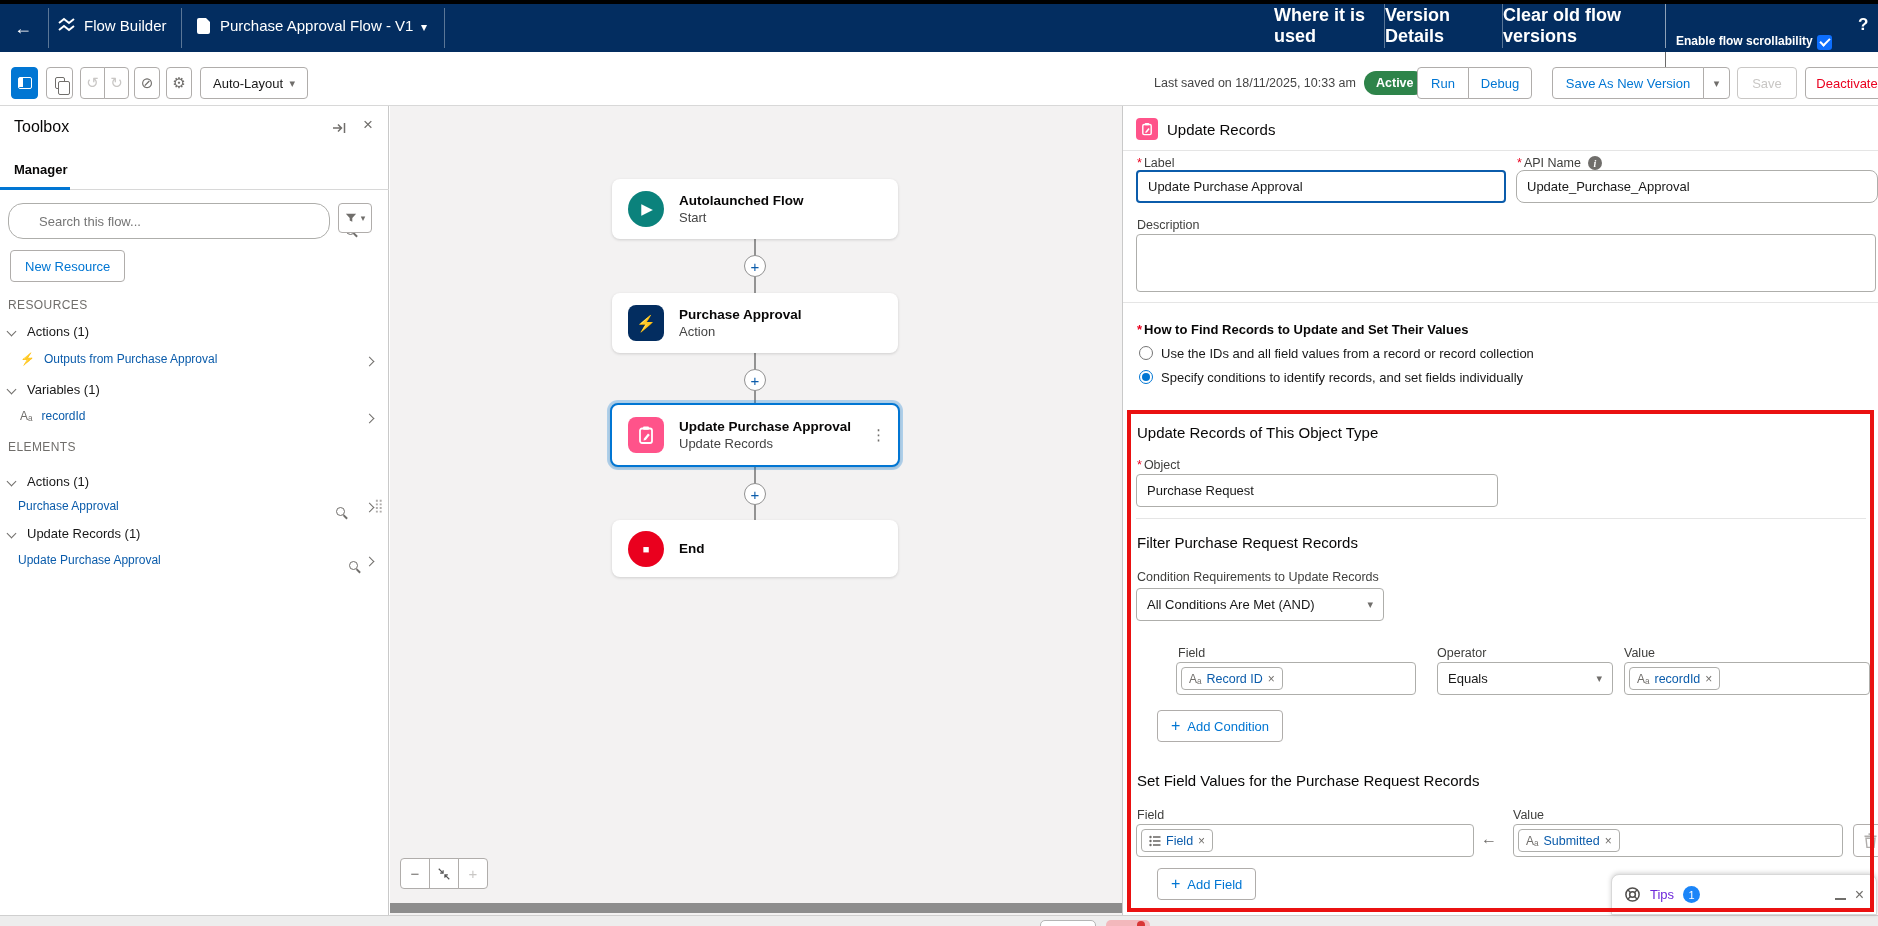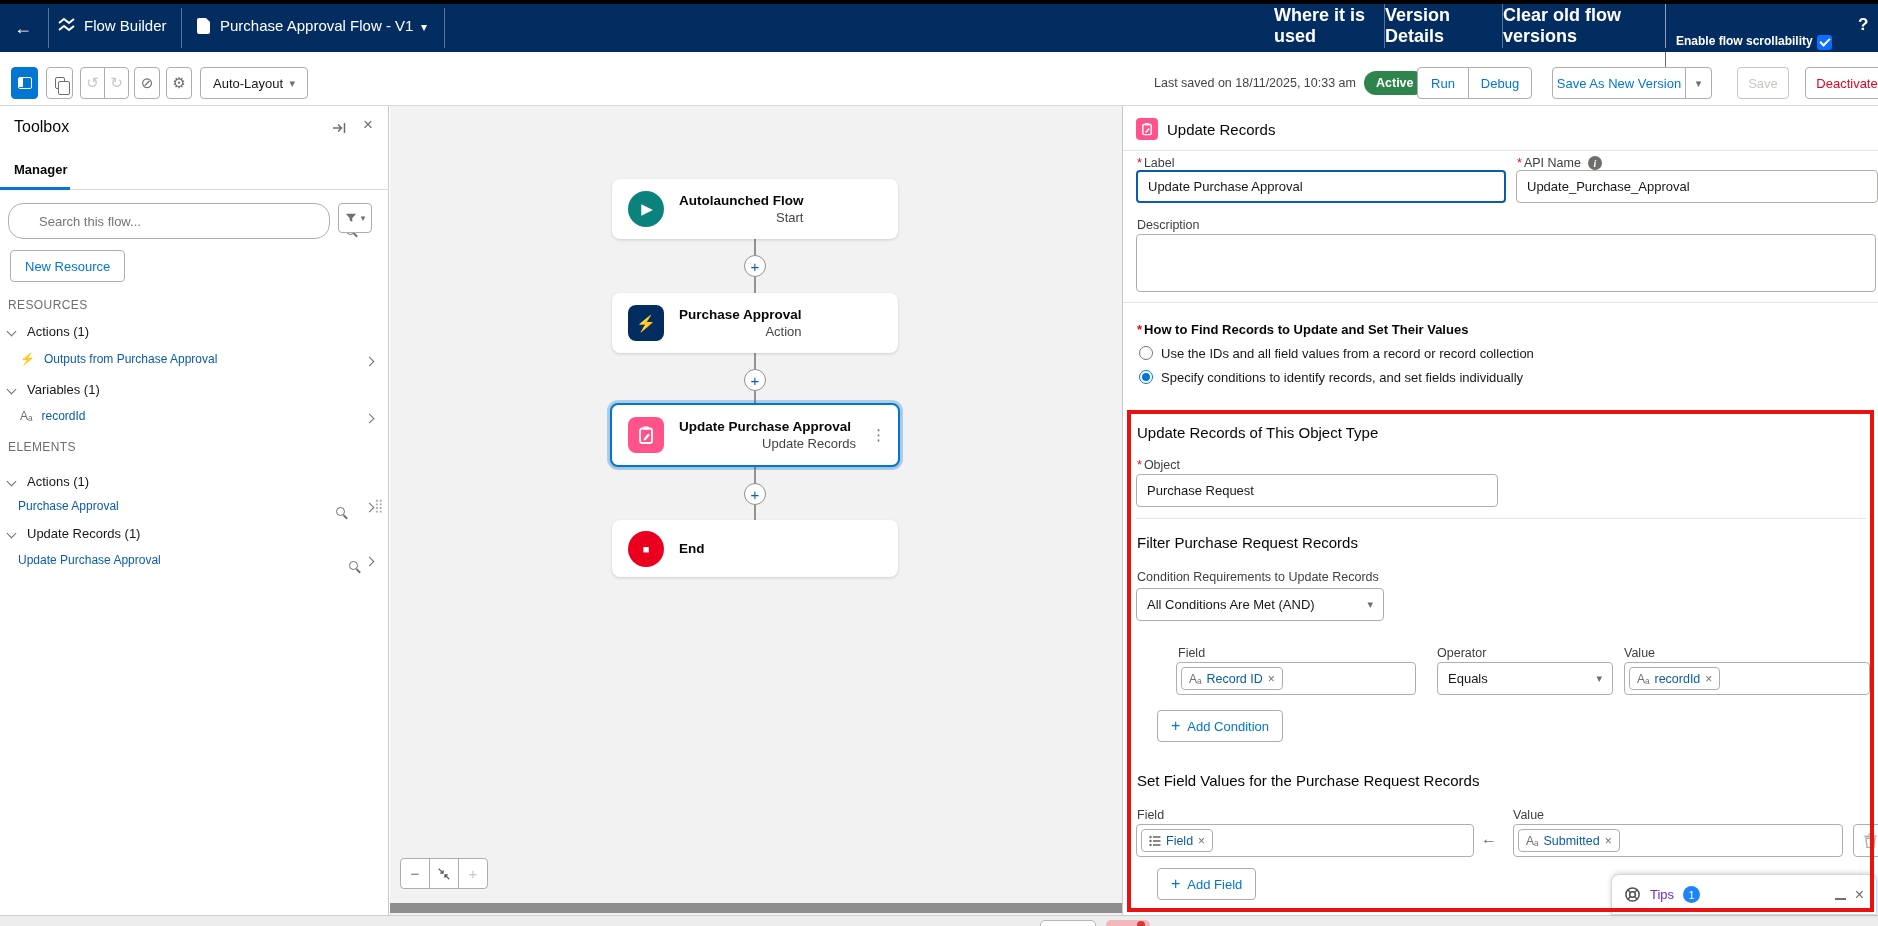--- a/index.html
+++ b/index.html
@@ -50,21 +50,21 @@
     padding:0 10px 0 30px; outline:none; font-family:"Liberation Sans",sans-serif; }
   .aa { color:#706e6b; font-size:12px; }
 
   
   .canvas { position:absolute; left:390px; top:106px; width:732px; height:809px; background:#f3f2f2; }
   .node { position:absolute; background:#fff; border-radius:8px; box-shadow:0 1px 3px rgba(0,0,0,.15);
     display:flex; align-items:center; padding-left:16px; gap:15px; width:286px; height:60px; }
   .node.selected { border:2px solid #0176d3; box-shadow:0 0 0 3px rgba(1,118,211,.28), 0 1px 3px rgba(0,0,0,.15); }
   .node-ic { width:36px; height:36px; display:flex; align-items:center; justify-content:center; flex:none; }
   .node-title { font-size:13.5px; font-weight:bold; color:#080707; }
-  .node-sub { font-size:13px; color:#444; margin-top:2px;text-align:right; }
+  .node-sub { font-size:13px; color:#444; margin-top:2px; }
   .vline { position:absolute; width:2px; background:#939393; }
   .plus { position:absolute; width:22px; height:22px; border-radius:50%; background:#fff; border:1.5px solid #919191;
     color:#0b5cab; font-size:15px; display:flex; align-items:center; justify-content:center; }
 
   
   .panel { position:absolute; left:1122px; top:106px; width:756px; height:809px; background:#fff; border-left:1px solid #c9c9c9; }
   .lbl { font-size:12.5px; color:#3e3e3c; }
   .ast::before { content:'*'; color:#ea001e; margin-right:2px; }
   .input { border:1px solid #aeaeab; border-radius:4px; background:#fff; font-size:13px; color:#181818;
     padding:0 10px; height:33px; font-family:"Liberation Sans",sans-serif; outline:none; }
@@ -154,26 +154,26 @@
     <span class="caret">▾</span>
   </div>
 
   <div class="abs" style="left:1146px; top:15px; width:210px; height:32px; display:flex; align-items:center; justify-content:flex-end; font-size:12.5px; color:#444;">Last saved on 18/11/2025, 10:33 am</div>
   <div class="abs badge" style="left:1364px; top:19px;">Active</div>
   <div class="abs btn-group" style="left:1417px; top:15px;">
     <div class="btn" style="width:52px;">Run</div>
     <div class="btn" style="width:64px;">Debug</div>
   </div>
   <div class="abs btn-group" style="left:1552px; top:15px;">
-    <div class="btn" style="width:134px;">Save As New Version</div>
+    <div class="btn" style="width:152px;">Save As New Version</div>
     <div class="btn" style="width:27px;">
         <span class="caret">▾</span>
       </div>
   </div>
-  <div class="abs btn disabled" style="left:1737px; top:15px; width:52px;">Save</div>
+  <div class="abs btn disabled" style="left:1737px; top:15px; width:60px;">Save</div>
   <div class="abs btn danger" style="left:1805px; top:15px; width:84px;">Deactivate</div>
 </div>
 
 <div class="sidebar">
   <div class="abs" style="left:14px; top:12px; font-size:16px; color:#080707;">Toolbox</div>
   <svg class="abs" style="left:331px; top:14px;" width="16" height="16" viewBox="0 0 16 16">
     <path d="M2 8 h8 M7 4.5 l3.5 3.5 L7 11.5 M13.5 3 v10" stroke="#706e6b" stroke-width="1.5" fill="none"></path>
   </svg>
   <div class="abs" style="left:363px; top:9px; font-size:17px; color:#706e6b;">×</div>
 
@@ -308,21 +308,21 @@
   </div>
   <div class="abs sechead" style="left:44px; top:15px;">Update Records</div>
   <div class="divider abs" style="left:0; top:44px; width:756px;"></div>
 
   <div class="abs lbl" style="left:14px; top:50px;"><span class="ast"></span><span>Label</span></div>
   <div class="abs lbl" style="left:394px; top:50px; display:flex; align-items:center; gap:7px;">
     <span><span class="ast"></span><span>API Name</span></span>
     <span class="info-ic">i</span>
   </div>
   <input class="input focused abs" style="left: 13px; top: 64px; width: 370px;" value="Update Purchase Approval">
-  <input class="input abs" style="left: 393px; top: 64px; width: 362px;" value="Update_Purchase_Approval">
+  <input class="input abs" style="left: 393px; top: 64px; width: 362px; border-radius: 8px;" value="Update_Purchase_Approval">
 
   <div class="abs lbl" style="left:14px; top:112px;">Description</div>
   <textarea class="input abs" style="left: 13px; top: 128px; width: 740px; height: 58px; resize: none; padding-top: 6px;"></textarea>
 
   <div class="divider abs" style="left:0; top:196px; width:756px;"></div>
 
   <div class="abs" style="left:14px; top:216px; font-size:13px; font-weight:bold; color:#080707;">
     <span class="ast"></span><span>How to Find Records to Update and Set Their Values</span>
   </div>
   <div class="abs radio" style="left:16px; top:240px;"></div>

